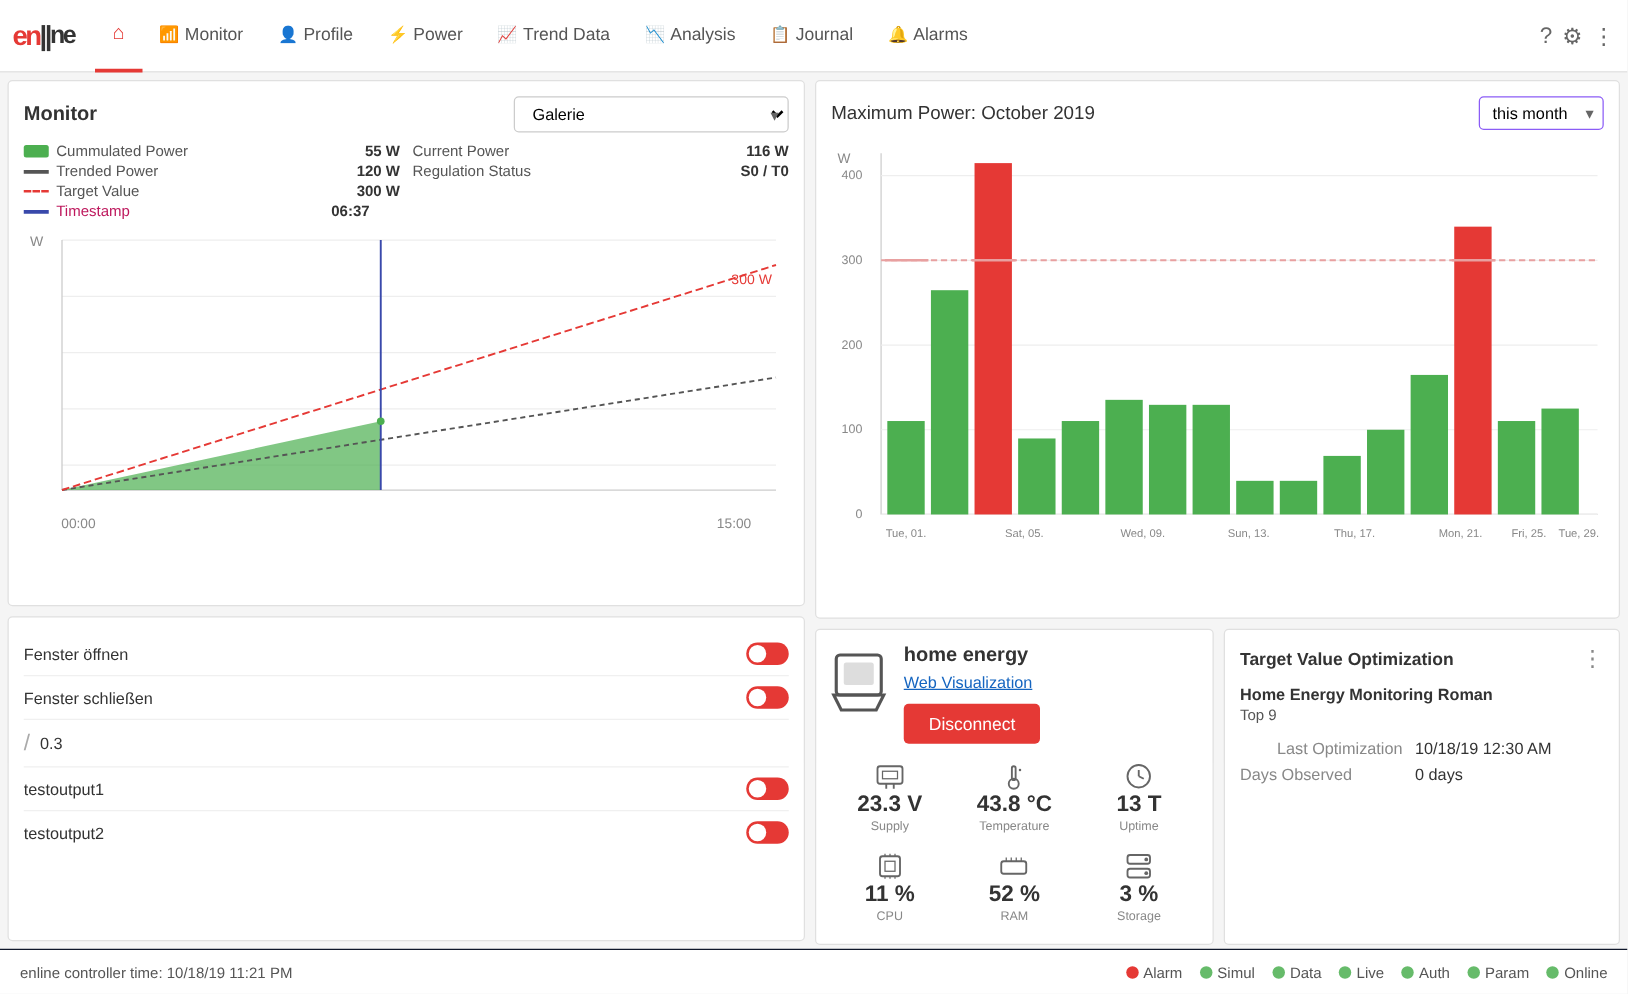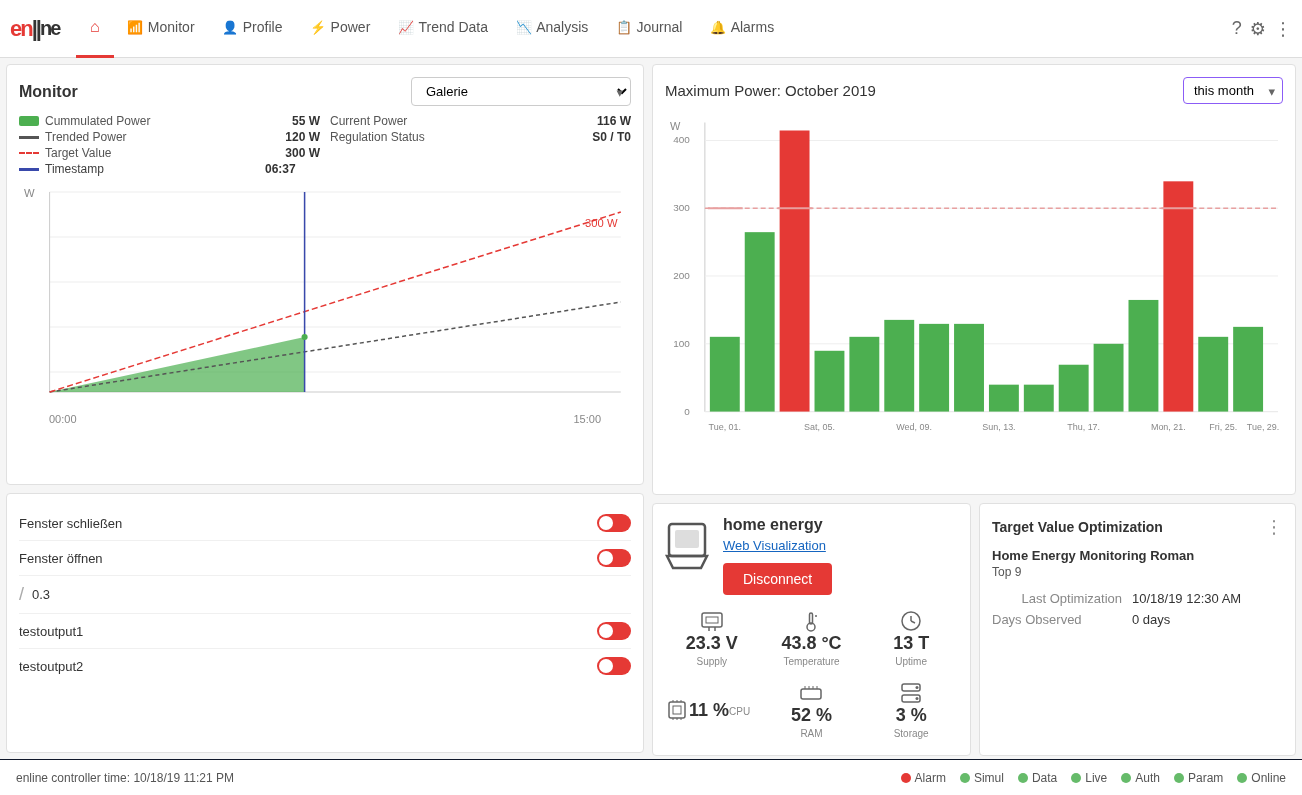--- a/index.html
+++ b/index.html
@@ -90,21 +90,21 @@
           <span style="font-weight:bold;min-width:55px;text-align:right;">S0 / T0</span>
         </div>
         <div style="display:flex;align-items:center;gap:6px;font-size:12px;">
           <span style="width:20px;height:3px;border-top:2px dashed #e53935;display:inline-block;"></span>
           <span style="flex:1;color:#555;">Target Value</span>
           <span style="font-weight:bold;min-width:55px;text-align:right;">300 W</span>
         </div>
         <div style=""></div>
         <div style="display:flex;align-items:center;gap:6px;font-size:12px;">
           <span style="width:20px;height:3px;background:#3949ab;display:inline-block;"></span>
-          <span style="flex:1;color:#404040;">Timestamp</span>
+          <span style="flex:1;color:#be185d;">Timestamp</span>
           <span style="font-weight:bold;min-width:55px;">06:37</span>
         </div>
       </div>
 
       <div style="position:relative;height:230px;">
         <svg width="100%" height="100%" viewBox="0 0 600 230" preserveAspectRatio="none">
 
           <text x="5" y="15" font-size="11" fill="#888">W</text>
 
           <line x1="30" y1="10" x2="590" y2="10" stroke="#eee" stroke-width="1"></line>
@@ -132,27 +132,27 @@
         <div style="display:flex;justify-content:space-between;font-size:11px;color:#888;padding:0 30px 0 30px;margin-top:-2px;">
           <span>00:00</span>
           <span>15:00</span>
         </div>
       </div>
     </div>
 
     <div style="background:#fff;border:1px solid #e0e0e0;border-radius:4px;padding:12px;margin:4px 4px 6px 6px;height:260px;">
 
       <div style="display:flex;align-items:center;padding:8px 0;border-bottom:1px solid #f0f0f0;">
-        <span style="flex:1;font-size:13px;">Fenster schließen</span>
+        <span style="flex:1;font-size:13px;">Fenster öffnen</span>
         <div style="position:relative;width:34px;height:18px;background:#e53935;border-radius:9px;cursor:pointer;">
           <div style="position:absolute;width:14px;height:14px;background:#fff;border-radius:50%;top:2px;left:2px;"></div>
         </div>
       </div>
       <div style="display:flex;align-items:center;padding:8px 0;border-bottom:1px solid #f0f0f0;">
-        <span style="flex:1;font-size:13px;">Fenster öffnen</span>
+        <span style="flex:1;font-size:13px;">Fenster schließen</span>
         <div style="position:relative;width:34px;height:18px;background:#e53935;border-radius:9px;cursor:pointer;">
           <div style="position:absolute;width:14px;height:14px;background:#fff;border-radius:50%;top:2px;left:2px;"></div>
         </div>
       </div>
       <div style="display:flex;align-items:center;padding:8px 0;border-bottom:1px solid #f0f0f0;">
         <span style="font-size:18px;color:#aaa;margin-right:8px;">/</span>
         <span style="font-size:13px;color:#333;">0.3</span>
       </div>
       <div style="display:flex;align-items:center;padding:8px 0;border-bottom:1px solid #f0f0f0;">
         <span style="flex:1;font-size:13px;">testoutput1</span>
@@ -298,21 +298,21 @@
           <div style="display:flex;flex-direction:column;align-items:center;padding:4px 0;">
             <svg width="24" height="24" viewBox="0 0 24 24">
                 <circle cx="12" cy="12" r="9" fill="none" stroke="#666" stroke-width="1.5"></circle>
                 <line x1="12" y1="7" x2="12" y2="12" stroke="#666" stroke-width="1.5"></line>
                 <line x1="12" y1="12" x2="16" y2="14" stroke="#666" stroke-width="1.5"></line>
               </svg>
             <span style="font-size:18px;font-weight:bold;color:#333;">13 T</span>
             <span style="font-size:10px;color:#888;margin-top:2px;">Uptime</span>
           </div>
 
-          <div style="display:flex;align-items:center;padding:4px 0;">
+          <div style="display:flex;flex-direction:column;align-items:center;padding:4px 0;">
             <svg width="24" height="24" viewBox="0 0 24 24">
                 <rect x="4" y="4" width="16" height="16" rx="2" fill="none" stroke="#666" stroke-width="1.5"></rect>
                 <rect x="8" y="8" width="8" height="8" fill="none" stroke="#666" stroke-width="1"></rect>
                 <line x1="8" y1="2" x2="8" y2="4" stroke="#666" stroke-width="1"></line>
                 <line x1="12" y1="2" x2="12" y2="4" stroke="#666" stroke-width="1"></line>
                 <line x1="16" y1="2" x2="16" y2="4" stroke="#666" stroke-width="1"></line>
                 <line x1="8" y1="20" x2="8" y2="22" stroke="#666" stroke-width="1"></line>
                 <line x1="12" y1="20" x2="12" y2="22" stroke="#666" stroke-width="1"></line>
                 <line x1="16" y1="20" x2="16" y2="22" stroke="#666" stroke-width="1"></line>
               </svg>

